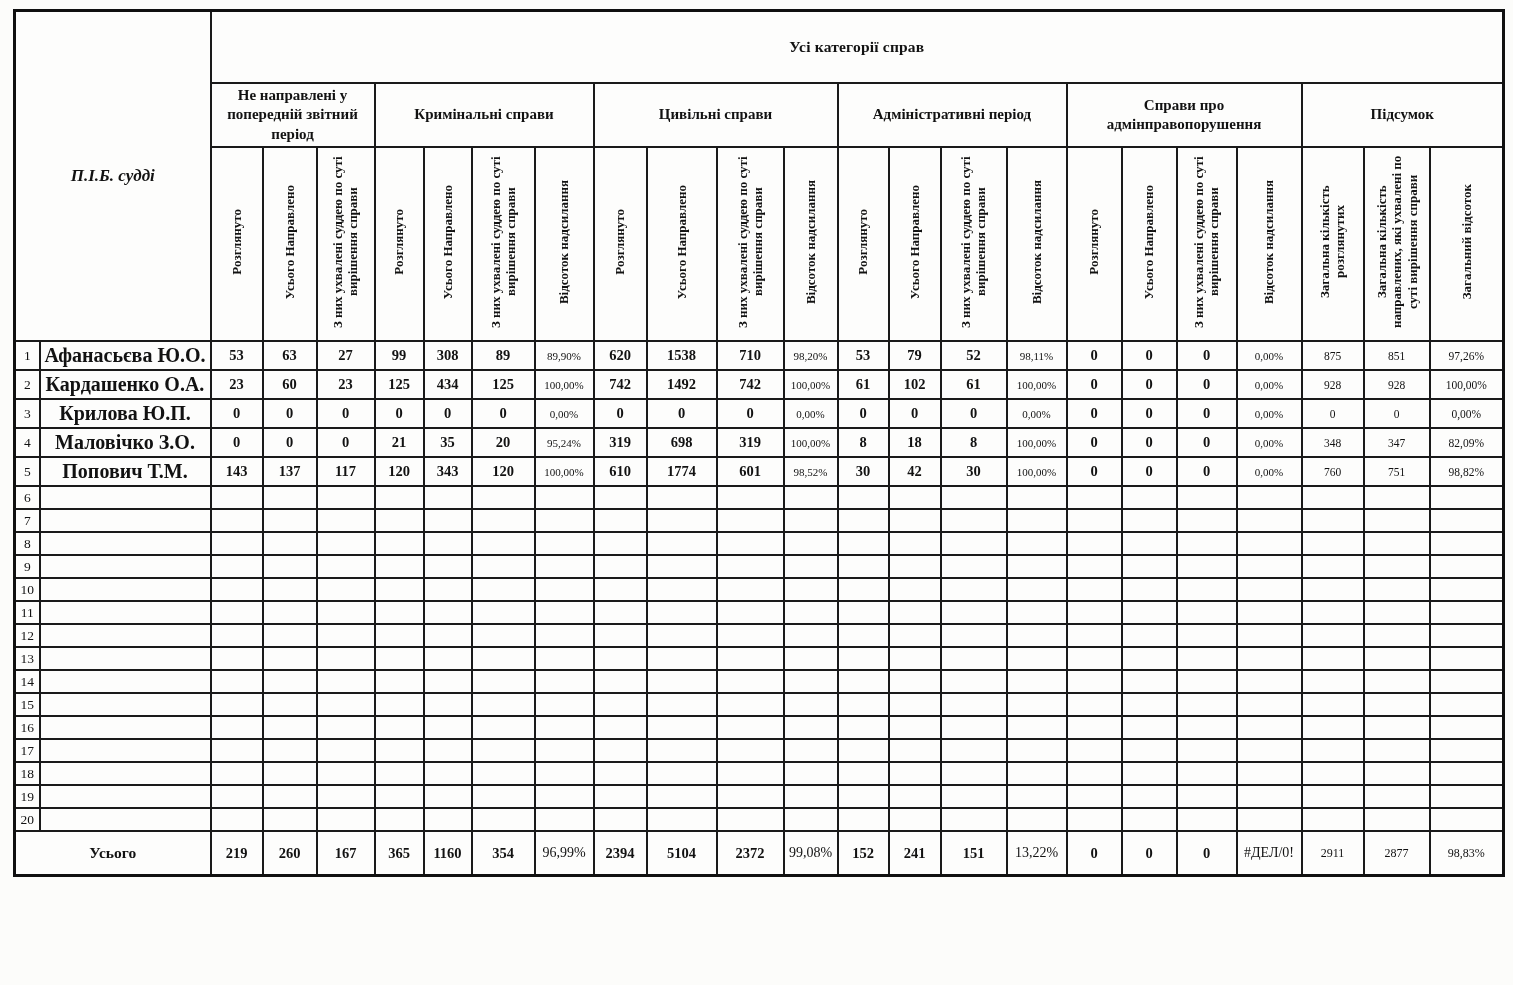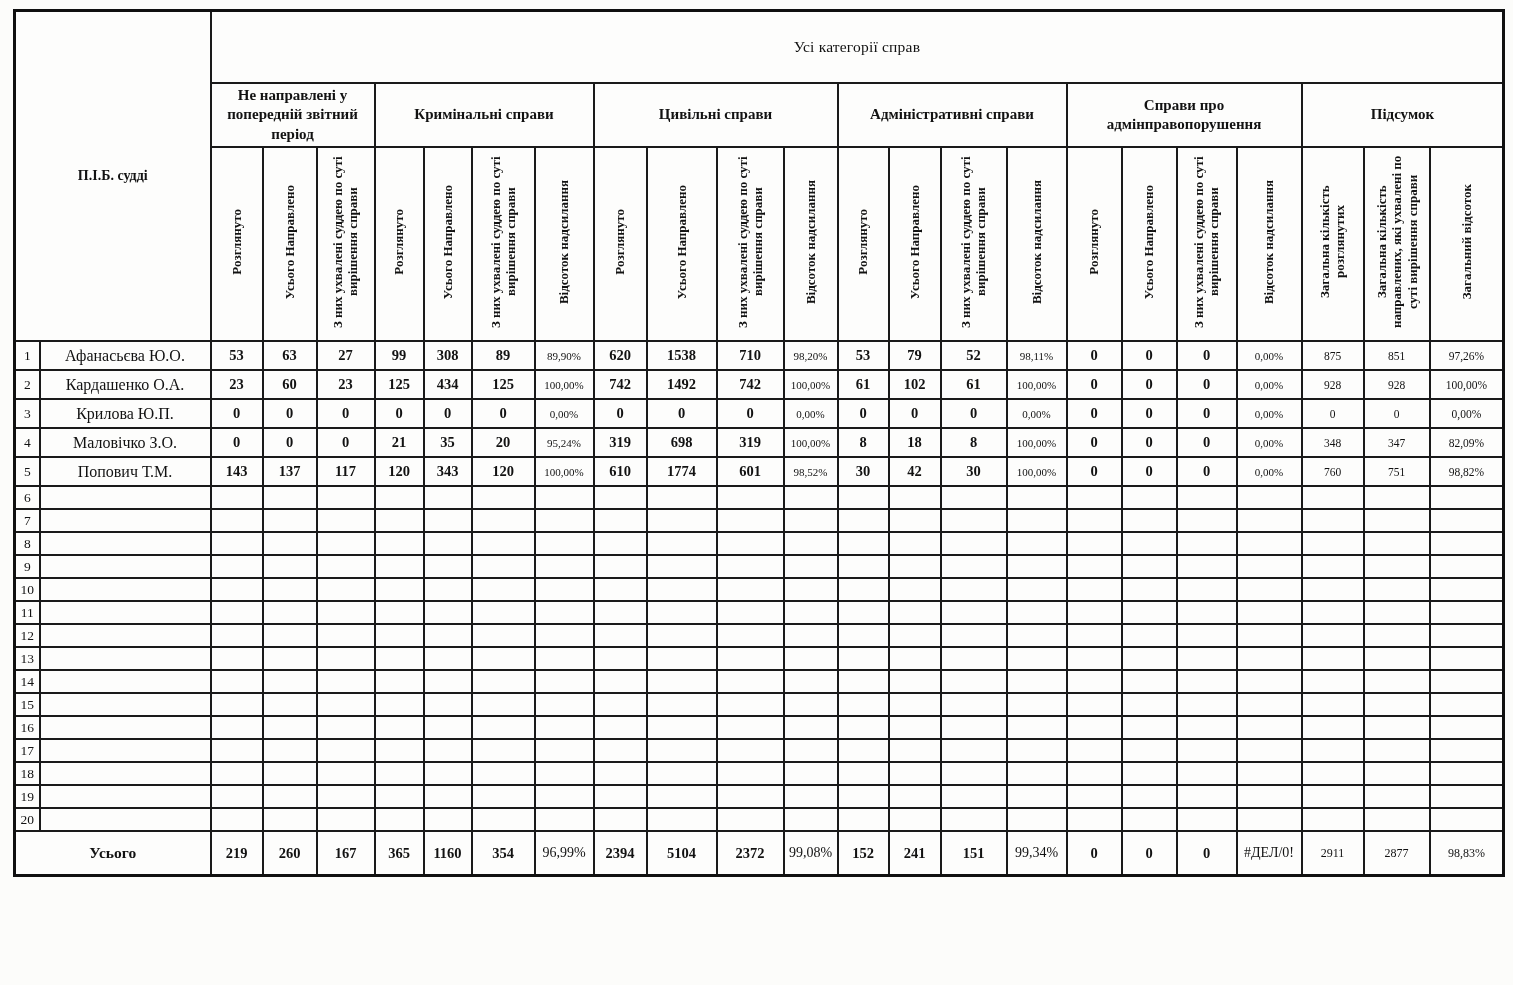--- a/index.html
+++ b/index.html
@@ -26,33 +26,33 @@
     border: 2px solid #1a1a1a;
     padding: 0 2px;
     text-align: center;
     vertical-align: middle;
     color: #121212;
     overflow: hidden;
     font-family: "Liberation Serif", "DejaVu Serif", serif;
   }
   
   .gb  { border-left: 3px solid #101010; }
-  .hdr-top { height: 70px; font-size: 15.5px; font-weight: 400; letter-spacing: .2px; margin-top: 34px; }
-  .name-hdr { font-size: 14px; font-weight: 700; }
+  .hdr-top { height: 70px; font-size: 15.5px; font-weight: 700; letter-spacing: .2px; margin-top: 34px; }
+  .name-hdr { font-size: 17px; font-weight: 700; font-style: italic; }
   .grp { height: 62px; font-size: 15px; font-weight: 700; line-height: 1.3; padding: 0 10px; }
   .vh  { height: 192px; padding: 3px 1px; }
   .vh .v {
     display: inline-block;
     writing-mode: vertical-rl;
     transform: rotate(180deg);
     font-size: 13px; font-weight: 700; line-height: 1.18;
     max-height: 186px;
   }
   td.num  { font-size: 13.5px; }
-  td.name { font-size: 16px; font-weight: 400; }
+  td.name { font-size: 20px; font-weight: 700; }
   td.n    { font-size: 14.5px; font-weight: 700; }
   td.pct  { font-size: 11px; }
   td.sum  { font-size: 11.5px; }
   tr.h27 td { height: 27px; }
   tr.h21 td { height: 21px; }
   tfoot td { height: 42px; border-top: 3px solid #101010; }
   tfoot td.total-label { font-size: 15.5px; font-weight: 700; margin-top: 12px; }
   tfoot td.pct { font-size: 14px; }
   tfoot td.sum { font-size: 12px; font-family: Liberation Serif, serif; }
 </style>
@@ -89,21 +89,21 @@
     </colgroup>
     <thead>
       <tr>
         <th rowspan="3" colspan="2" class="name-hdr">П.І.Б. судді</th>
         <th colspan="22" class="hdr-top gb">Усі категорії справ</th>
       </tr>
       <tr>
         <th colspan="3" class="grp gb">Не направлені у попередній звітний період</th>
         <th colspan="4" class="grp gb">Кримінальні справи</th>
         <th colspan="4" class="grp gb">Цивільні справи</th>
-        <th colspan="4" class="grp gb">Адміністративні справи</th>
+        <th colspan="4" class="grp gb">Адміністративні період</th>
         <th colspan="4" class="grp gb">Справи про адмінправопорушення</th>
         <th colspan="3" class="grp gb">Підсумок</th>
       </tr>
       <tr>
         <th class="vh gb"><span class="v">Розглянуто</span></th>
         <th class="vh"><span class="v">Усього Направлено</span></th>
         <th class="vh"><span class="v">З них ухвалені суддею по суті вирішення справи</span></th>
         <th class="vh gb"><span class="v">Розглянуто</span></th>
         <th class="vh"><span class="v">Усього Направлено</span></th>
         <th class="vh"><span class="v">З них ухвалені суддею по суті вирішення справи</span></th>
@@ -657,21 +657,21 @@
           <td class="n">1160</td>
           <td class="n">354</td>
           <td class="pct">96,99%</td>
           <td class="n gb">2394</td>
           <td class="n">5104</td>
           <td class="n">2372</td>
           <td class="pct">99,08%</td>
           <td class="n gb">152</td>
           <td class="n">241</td>
           <td class="n">151</td>
-          <td class="pct">99,34%</td>
+          <td class="pct">13,22%</td>
           <td class="n gb">0</td>
           <td class="n">0</td>
           <td class="n">0</td>
           <td class="pct">#ДЕЛ/0!</td>
           <td class="sum gb">2911</td>
           <td class="sum">2877</td>
           <td class="sum">98,83%</td>
         </tr>
     </tfoot>
   </table>

